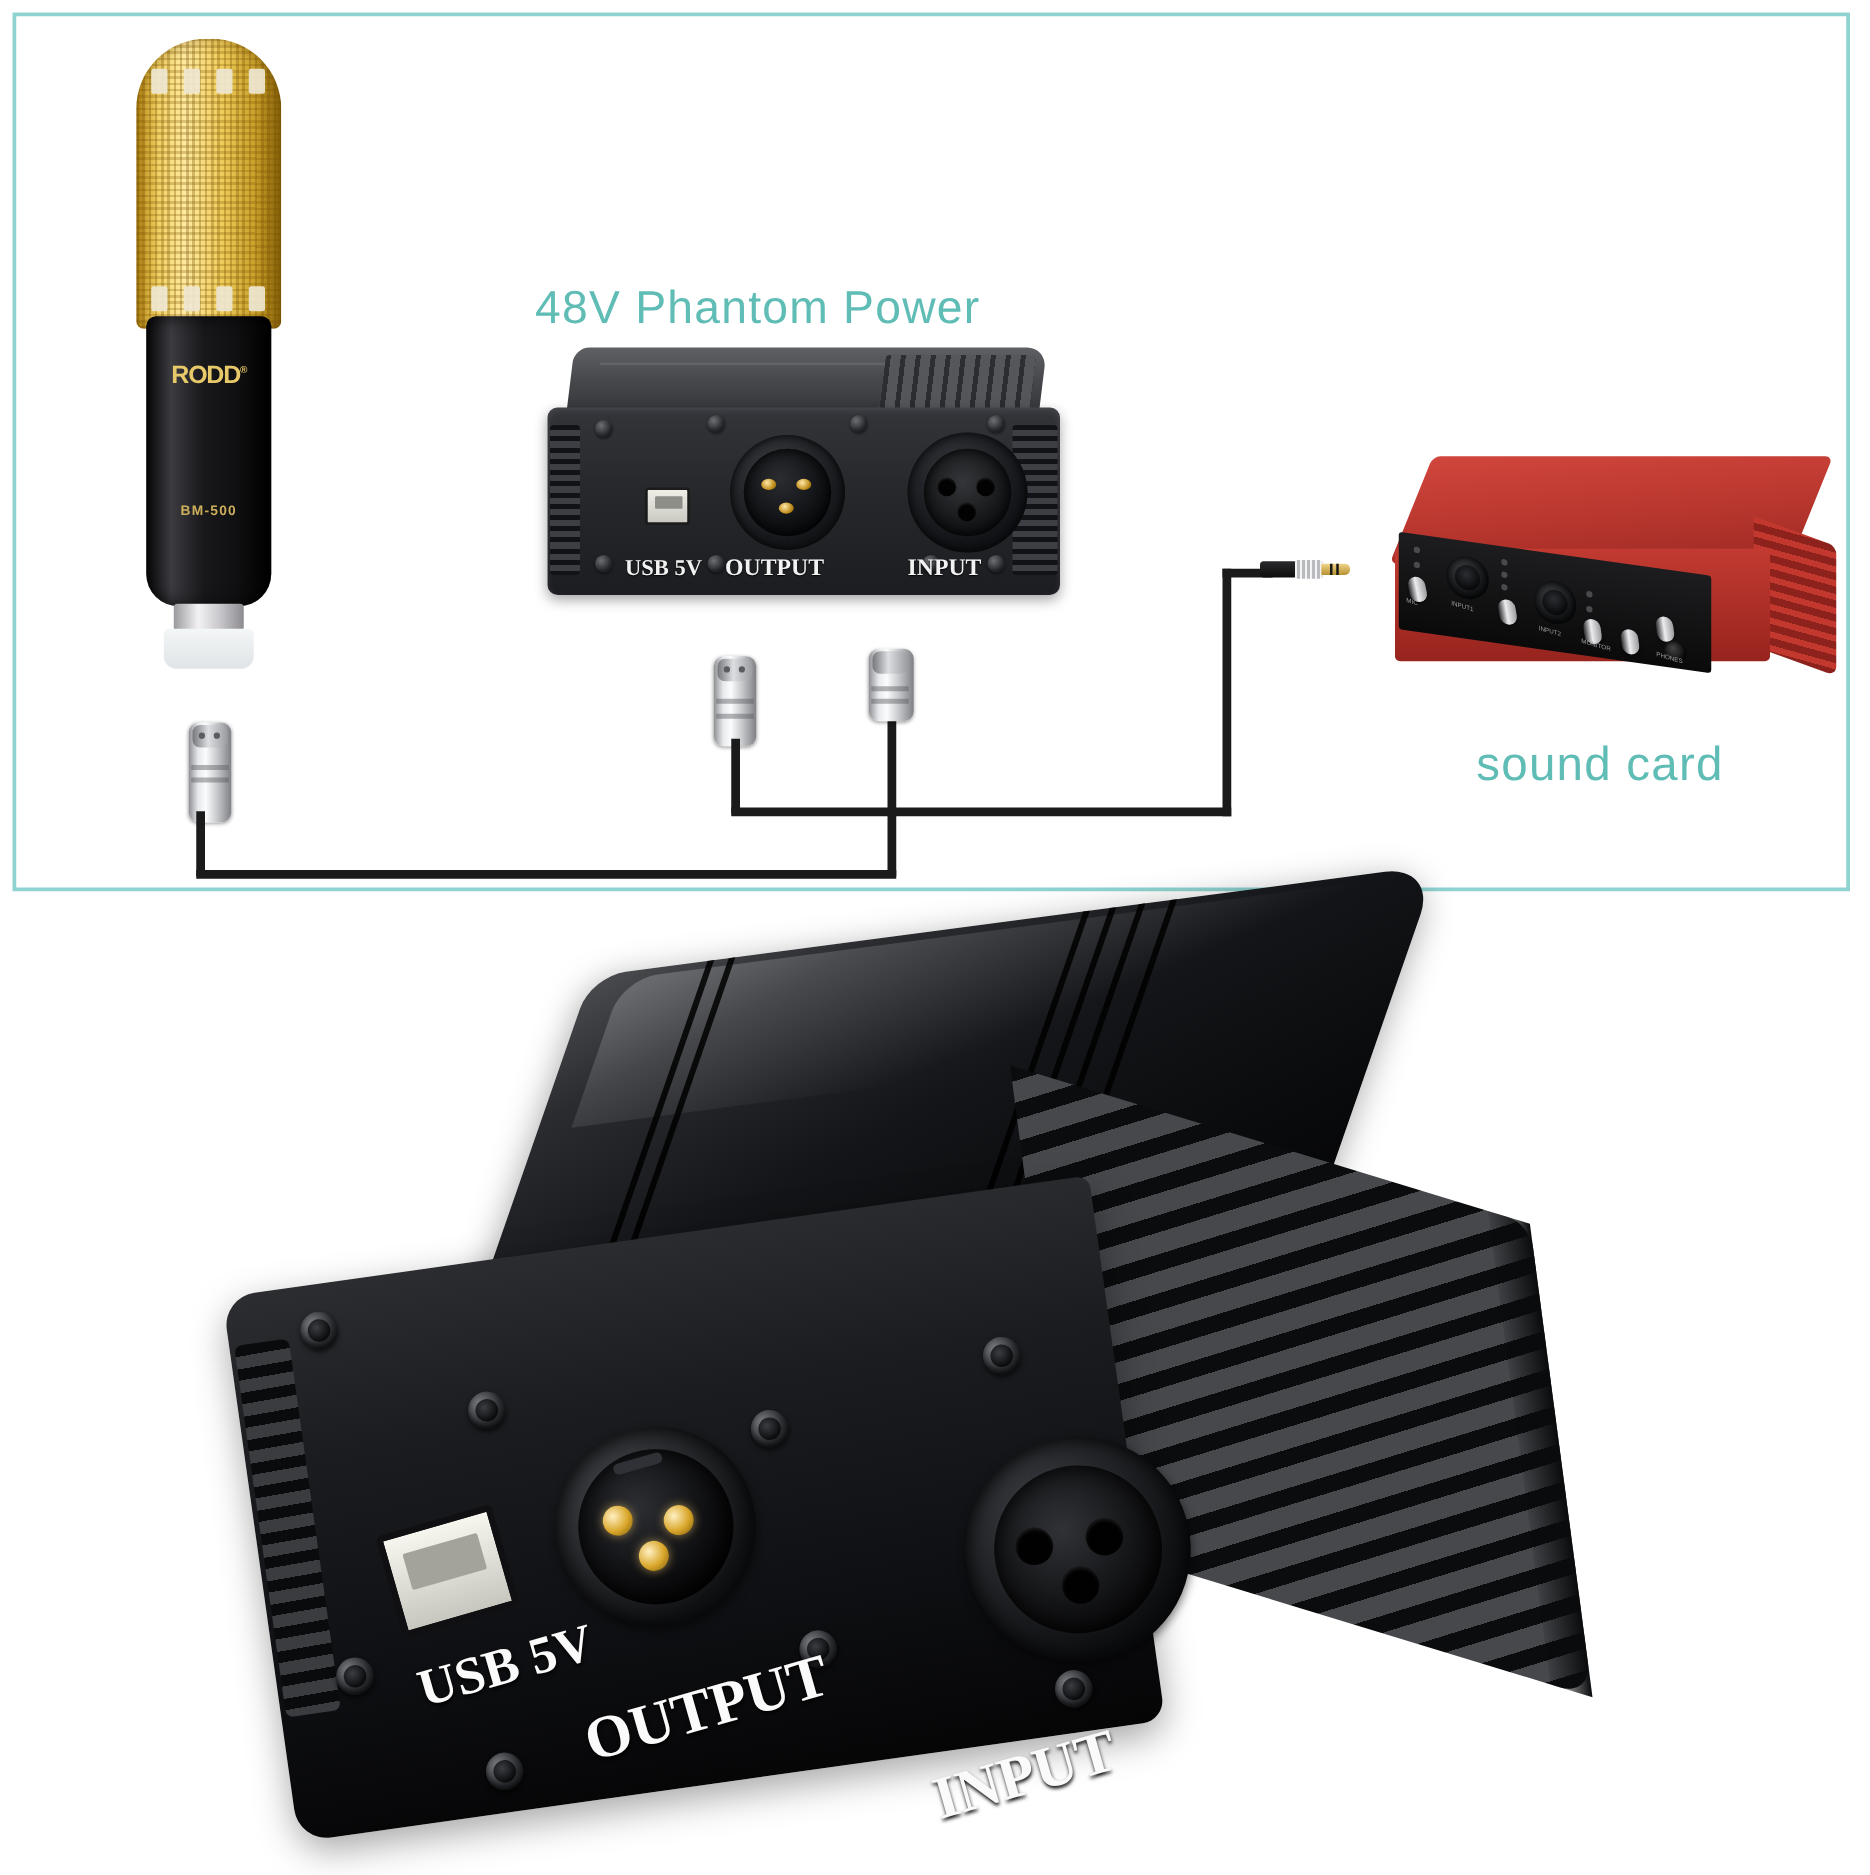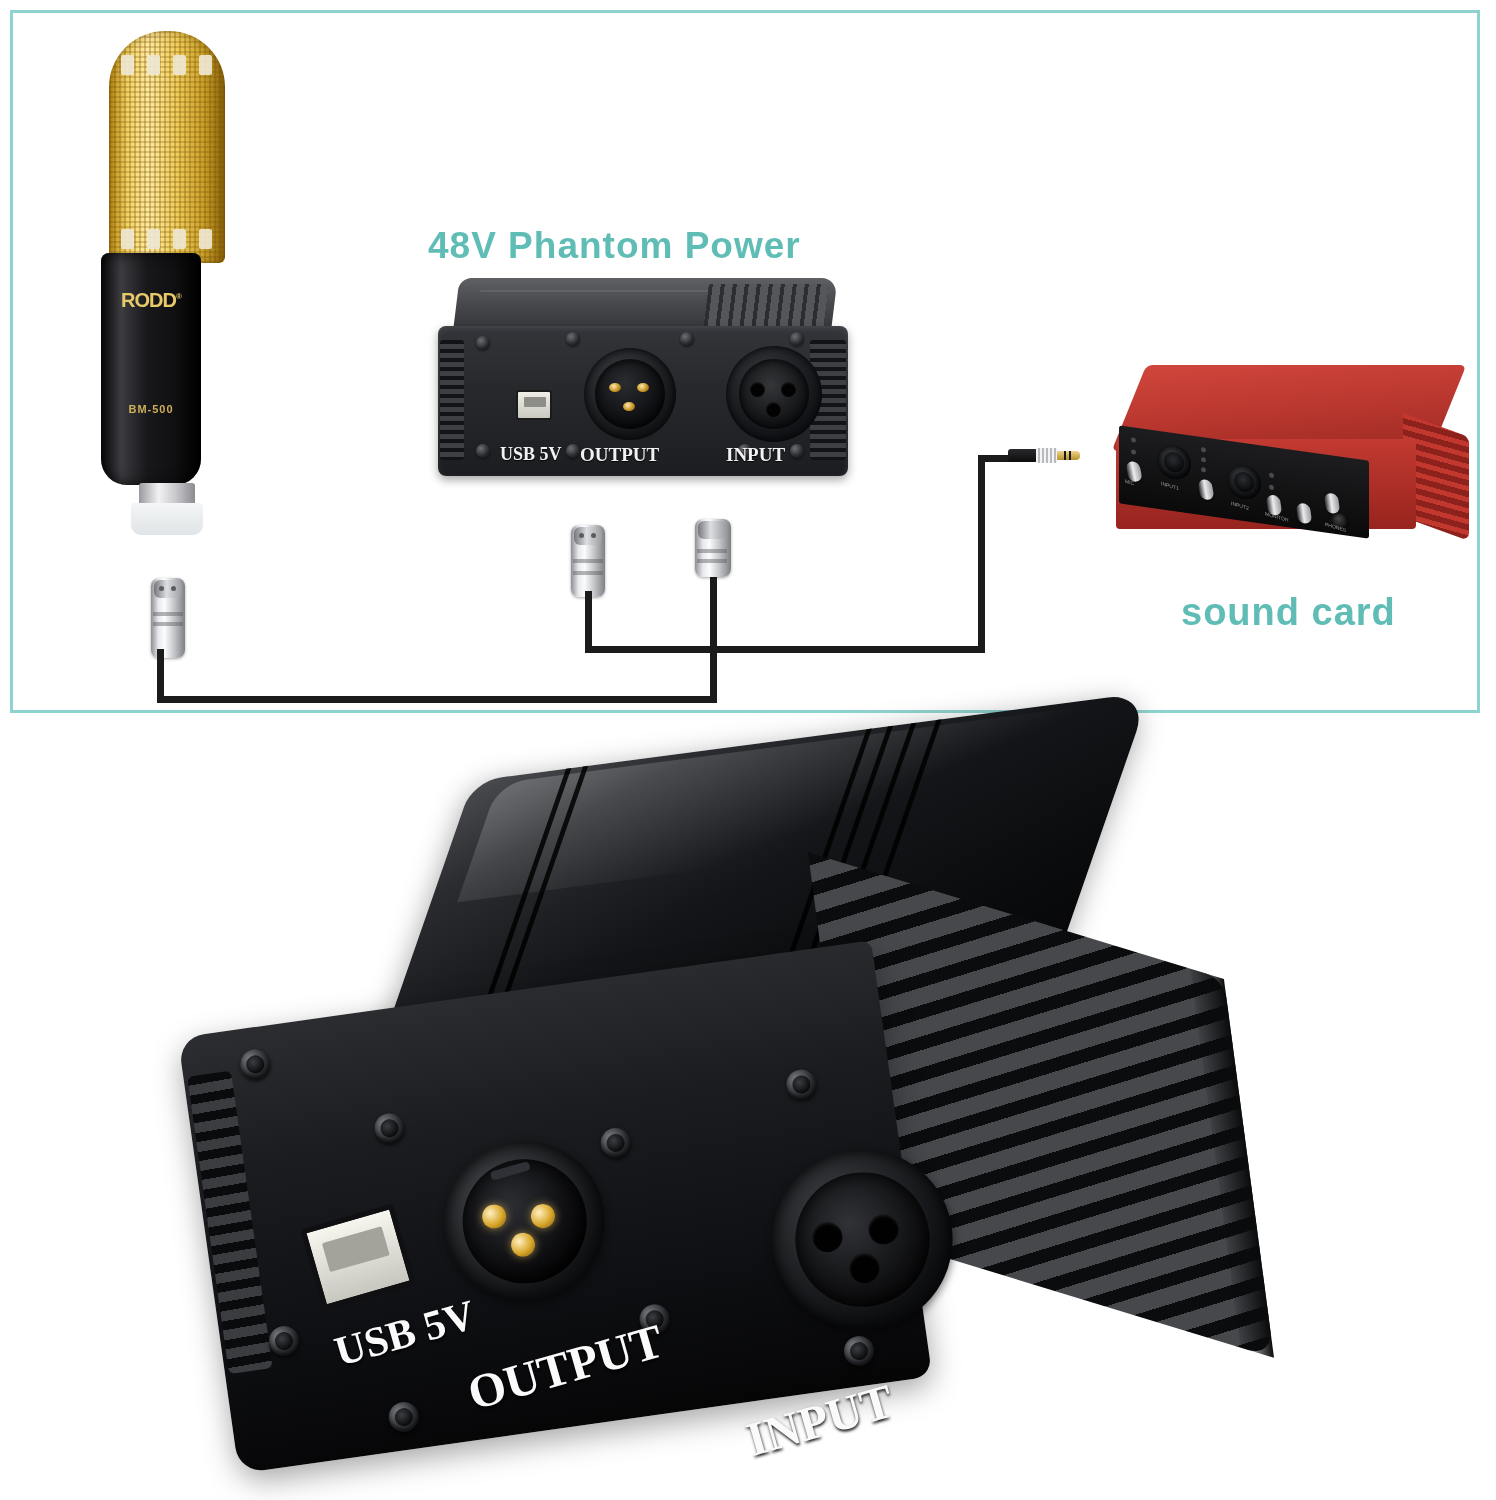--- a/index.html
+++ b/index.html
@@ -4,40 +4,40 @@
 <style>
   html,body{margin:0;padding:0;background:#ffffff;}
   body{width:1496px;height:1500px;overflow:hidden;font-family:"Liberation Sans",sans-serif;}
   #stage{position:relative;width:1496px;height:1500px;background:#fff;}
 
   
   .diagram-panel{position:absolute;left:10px;top:10px;width:1470px;height:703px;
     border:3px solid #8fd3d0;background:#ffffff;box-sizing:border-box;}
 
   
-  .lbl{position:absolute;color:#5fbdb6;font-family:"Liberation Sans",sans-serif;font-weight:700;letter-spacing:1px;white-space:nowrap;}
+  .lbl{position:absolute;color:#5fbdb6;font-family:"Liberation Sans",sans-serif;font-weight:400;letter-spacing:1px;white-space:nowrap;}
   .lbl-phantom{left:415px;top:212px;font-size:37px;}
   .lbl-mic{left:25px;top:500px;font-size:40px;}
   .lbl-audio{left:228px;top:630px;font-size:38px;}
   .lbl-sound{left:1168px;top:578px;font-size:38px;}
 
   
   .mic{position:absolute;left:84px;top:18px;width:140px;height:490px;}
   .mic-grille{position:absolute;left:12px;top:0px;width:116px;height:232px;border-radius:56px 56px 6px 6px;
     background:
       repeating-linear-gradient(90deg, rgba(120,80,0,.30) 0 2px, rgba(255,220,110,.0) 2px 5px),
       repeating-linear-gradient(0deg, rgba(120,80,0,.26) 0 2px, rgba(255,220,110,0) 2px 5px),
       linear-gradient(90deg,#b98a12 0%,#f3d468 16%,#ffeaa0 34%,#f0cf5e 58%,#c9a02a 82%,#8a6409 100%);
     box-shadow:inset 0 0 10px rgba(90,60,0,.45);}
   .mic-ring{position:absolute;left:10px;width:120px;height:24px;border-radius:4px;
     background:linear-gradient(90deg,#9b7310 0%,#f6dd85 20%,#fff3bd 40%,#e7c košt 0%,#e3c25a 62%,#a8801a 100%);}
   .mic-ring.top{top:22px;}
   .mic-ring.bot{top:196px;}
   .mic-ring .slot{position:absolute;top:2px;width:13px;height:20px;background:#efe7d2;border-radius:2px;opacity:.92;}
-  .mic-body{position:absolute;left:4px;top:222px;width:100px;height:232px;border-radius:8px 8px 26px 26px;
+  .mic-body{position:absolute;left:20px;top:222px;width:100px;height:232px;border-radius:8px 8px 26px 26px;
     background:linear-gradient(90deg,#0a0a0c 0%,#3b3b40 20%,#18181b 46%,#101012 72%,#000 100%);
     box-shadow:inset 0 0 14px rgba(0,0,0,.8);}
   .mic-brand{position:absolute;left:0;right:0;top:36px;text-align:center;color:#e8c96a;
     font-family:"Liberation Sans",sans-serif;font-weight:700;font-size:20px;letter-spacing:-1px;}
   .mic-brand sup{font-size:8px;vertical-align:super;}
   .mic-model{position:absolute;left:0;right:0;top:150px;text-align:center;color:#cdae5b;
     font-family:"Liberation Sans",sans-serif;font-weight:600;font-size:11px;letter-spacing:1px;}
   .mic-collar{position:absolute;left:42px;top:452px;width:56px;height:22px;border-radius:3px;
     background:linear-gradient(90deg,#9a9a9e,#f2f2f4 35%,#c9c9cd 65%,#8c8c90);}
   .mic-base{position:absolute;left:34px;top:472px;width:72px;height:32px;border-radius:4px 4px 10px 10px;

